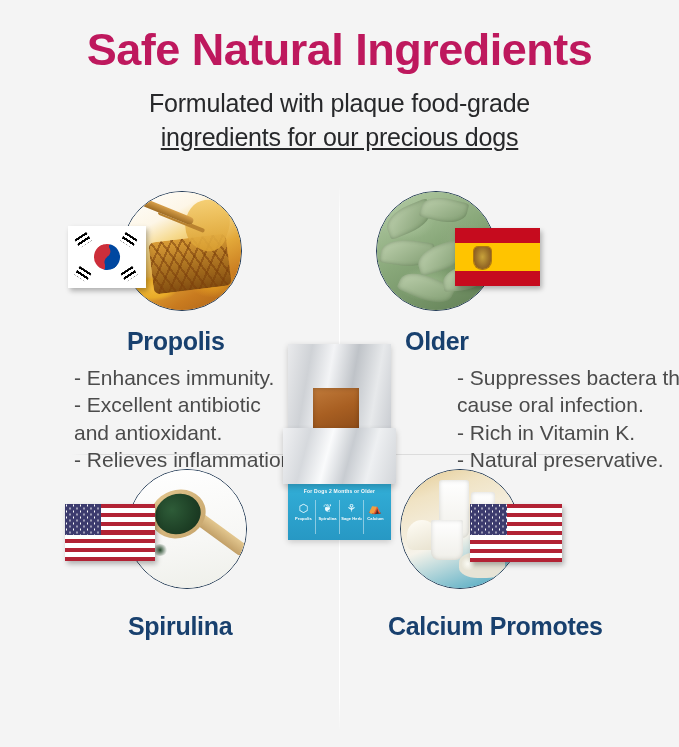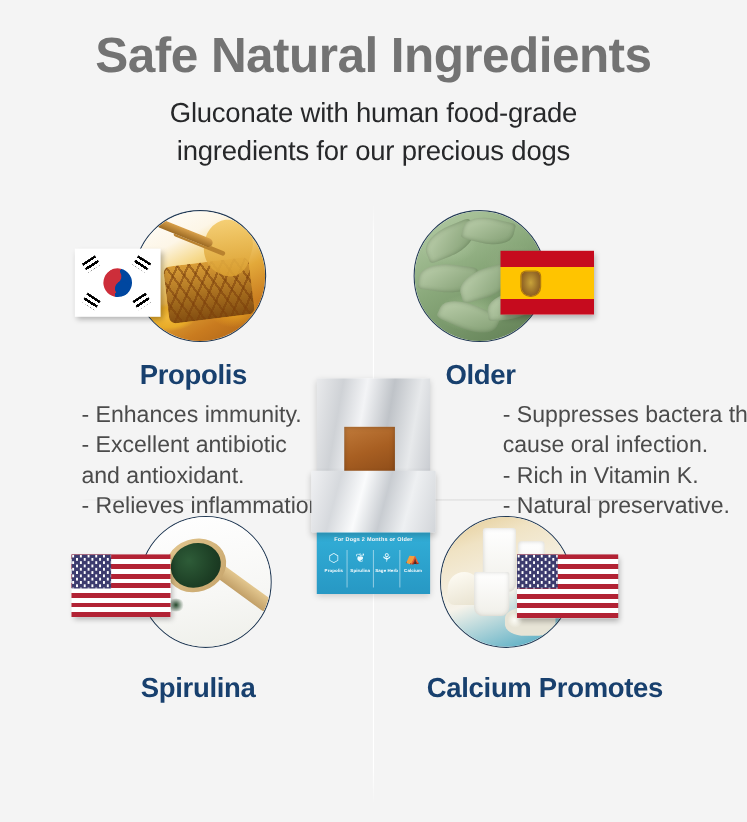--- a/index.html
+++ b/index.html
@@ -27,21 +27,21 @@
     position: absolute;
     top: 0;
     left: 0;
     width: 679px;
     text-align: center;
   }
   .main-title {
     font-family: "Liberation Sans", sans-serif;
     font-size: 45px;
     font-weight: bold;
-    color: #737373;
+    color: #be185d;
     letter-spacing: -0.5px;
     margin: 0;
     padding-top: 26px;
     line-height: 1.05;
   }
   .subtitle {
     font-family: "Liberation Sans", sans-serif;
     font-size: 25px;
     font-weight: 400;
     color: #27282a;
@@ -408,22 +408,22 @@
     border-radius: 1px;
   }
 </style>
 </head>
 <body>
 
 <div id="page">
 
   <div class="header">
     <h1 class="main-title">Safe Natural Ingredients</h1>
-    <p class="subtitle">Gluconate with human food-grade</p>
-    <p class="subtitle" style="padding-top:2px;">ingredients for our precious dogs</p>
+    <p class="subtitle">Formulated with plaque food-grade</p>
+    <p class="subtitle" style="padding-top:2px;text-decoration:underline;">ingredients for our precious dogs</p>
   </div>
 
   <div class="divider-v"></div>
   <div class="divider-h"></div>
 
   <div class="quad quad-tl">
 
     <div class="circle-wrap" style="left:122px; top:5px;">
       <div class="circle-photo">
         <div class="inner">

